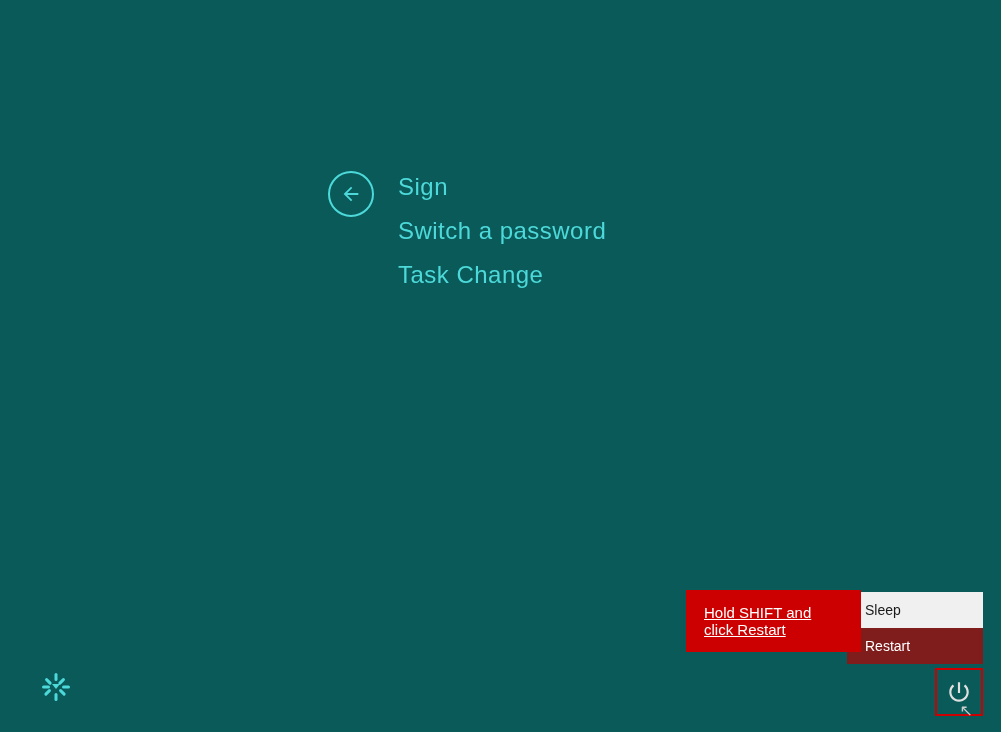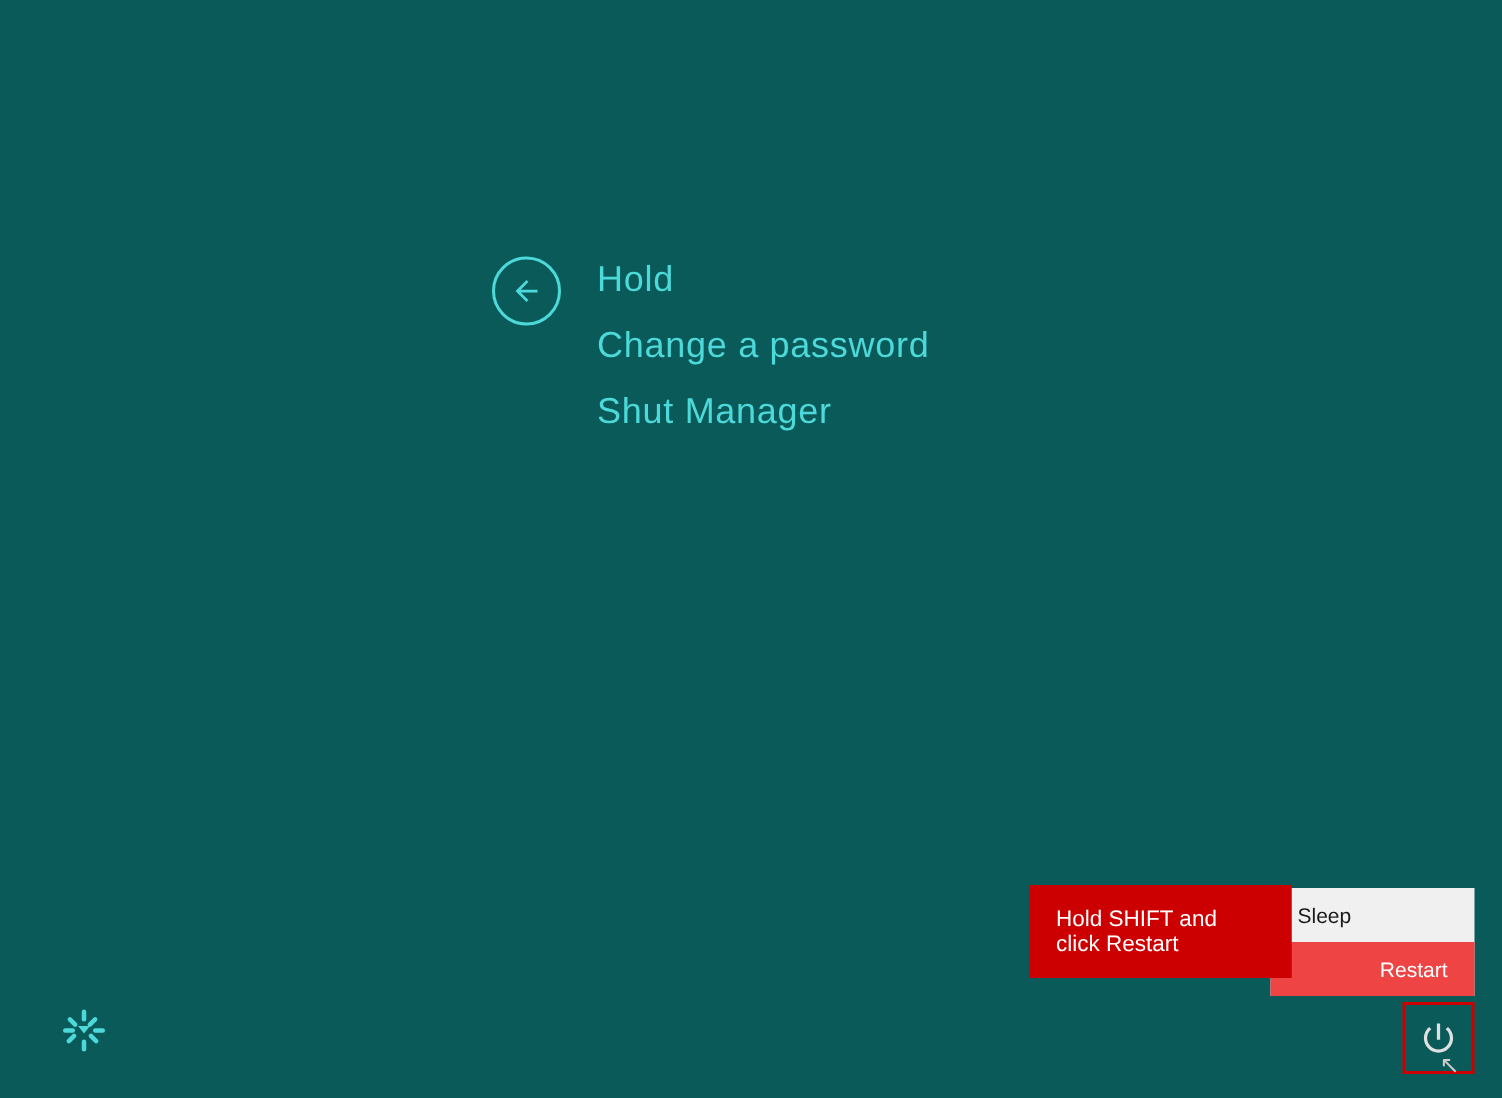--- a/index.html
+++ b/index.html
@@ -99,40 +99,40 @@
     .power-dropdown-item {
       padding: 10px 18px;
       font-size: 14px;
       color: #1a1a1a;
       cursor: pointer;
       font-family: 'Segoe UI', Arial, sans-serif;
       font-weight: 400;
     }
 
     .power-dropdown-item.highlighted {
-      background: #ef4444;
+      background: #7f1d1d;
       color: #ffffff;
-      text-align: right;
     }
 
     
     .hint-box {
       position: absolute;
       left: 686px;
       bottom: 80px;
       right: 140px;
       background: #cc0000;
       border: 2px solid #cc0000;
       padding: 12px 16px;
       color: #ffffff;
       font-size: 15px;
       font-family: 'Segoe UI', Arial, sans-serif;
       font-weight: 400;
       display: flex;
       align-items: center;
+      text-decoration: underline;
     }
 
     
     .cursor-indicator {
       position: absolute;
       right: 28px;
       bottom: 12px;
       color: #cccccc;
       font-size: 16px;
       pointer-events: none;
@@ -141,23 +141,23 @@
 </head>
 <body>
 
 <div class="back-arrow">
   <svg viewBox="0 0 24 24">
     <path d="M20 11H7.83l5.59-5.59L12 4l-8 8 8 8 1.41-1.41L7.83 13H20v-2z"></path>
   </svg>
 </div>
 
 <div class="menu-list">
-  <div class="menu-item">Hold</div>
-  <div class="menu-item">Change a password</div>
-  <div class="menu-item">Shut Manager</div>
+  <div class="menu-item">Sign</div>
+  <div class="menu-item">Switch a password</div>
+  <div class="menu-item">Task Change</div>
 </div>
 
 <div class="bottom-icon">
   
   <svg width="32" height="32" viewBox="0 0 32 32">
     <g fill="#4dd9d9">
 
       <rect x="14.5" y="2" width="3" height="8" rx="1.5"></rect>
       <rect x="14.5" y="22" width="3" height="8" rx="1.5"></rect>
       <rect x="2" y="14.5" width="8" height="3" rx="1.5"></rect>

